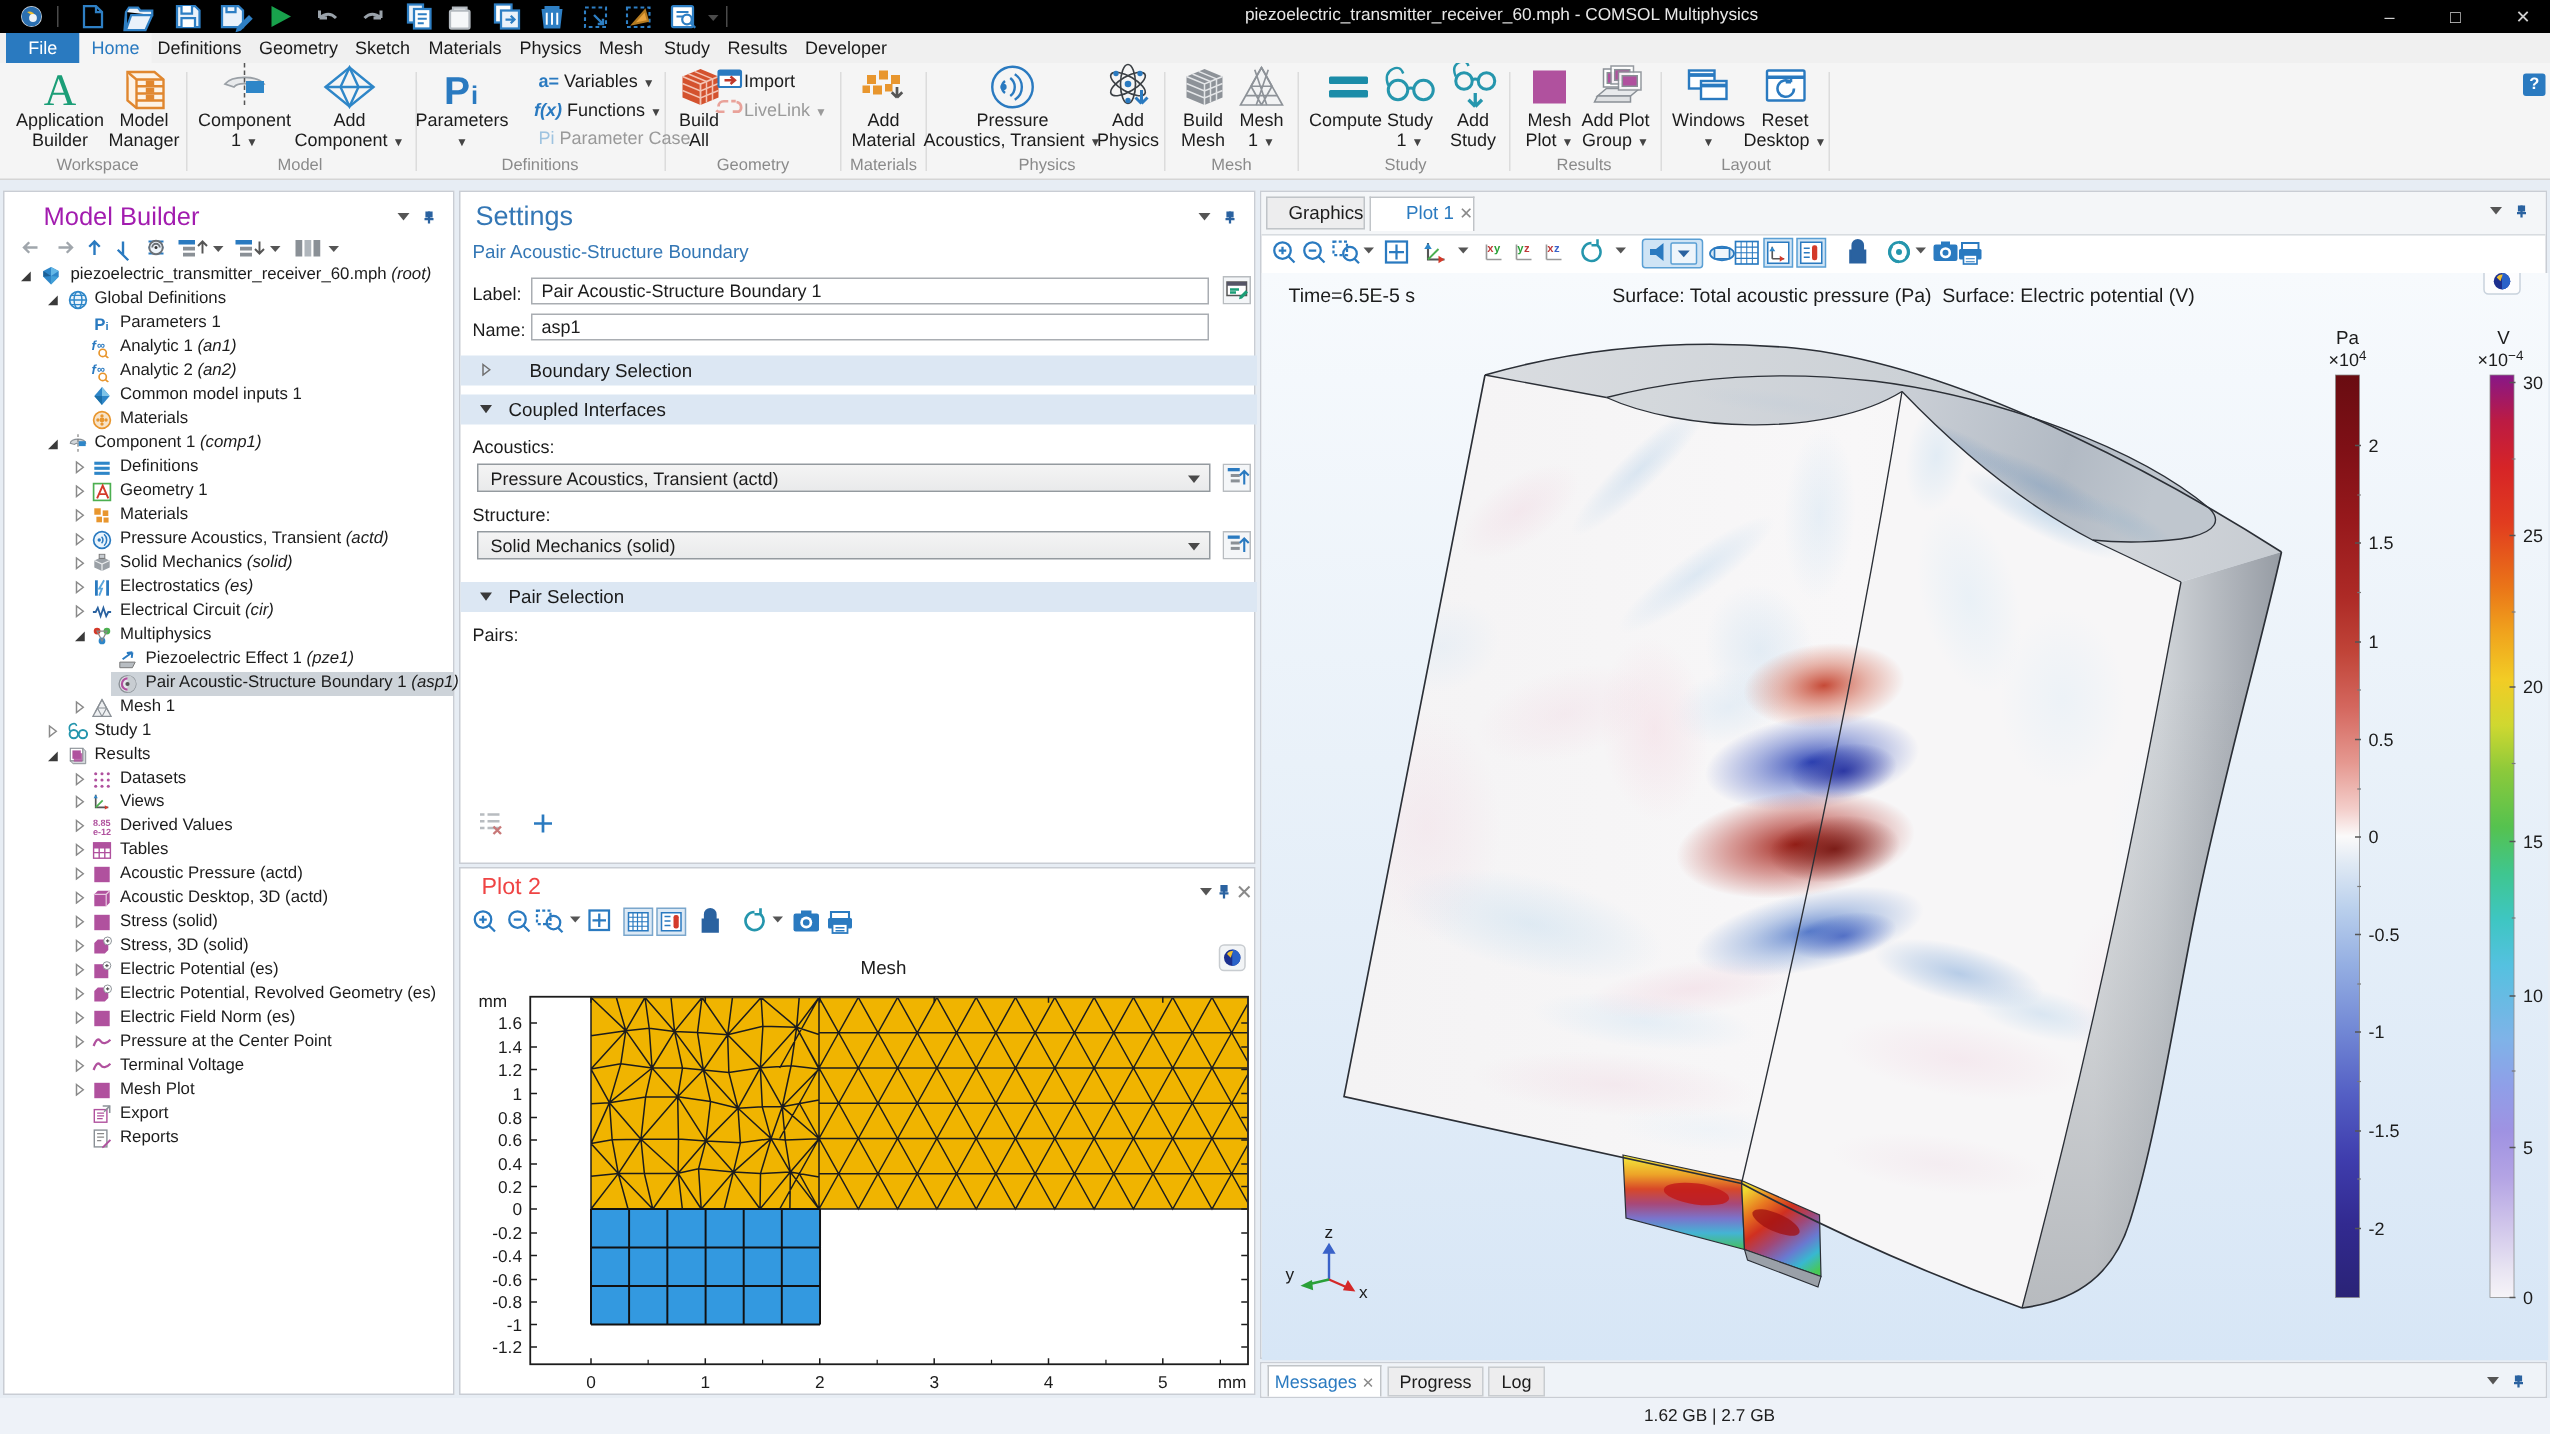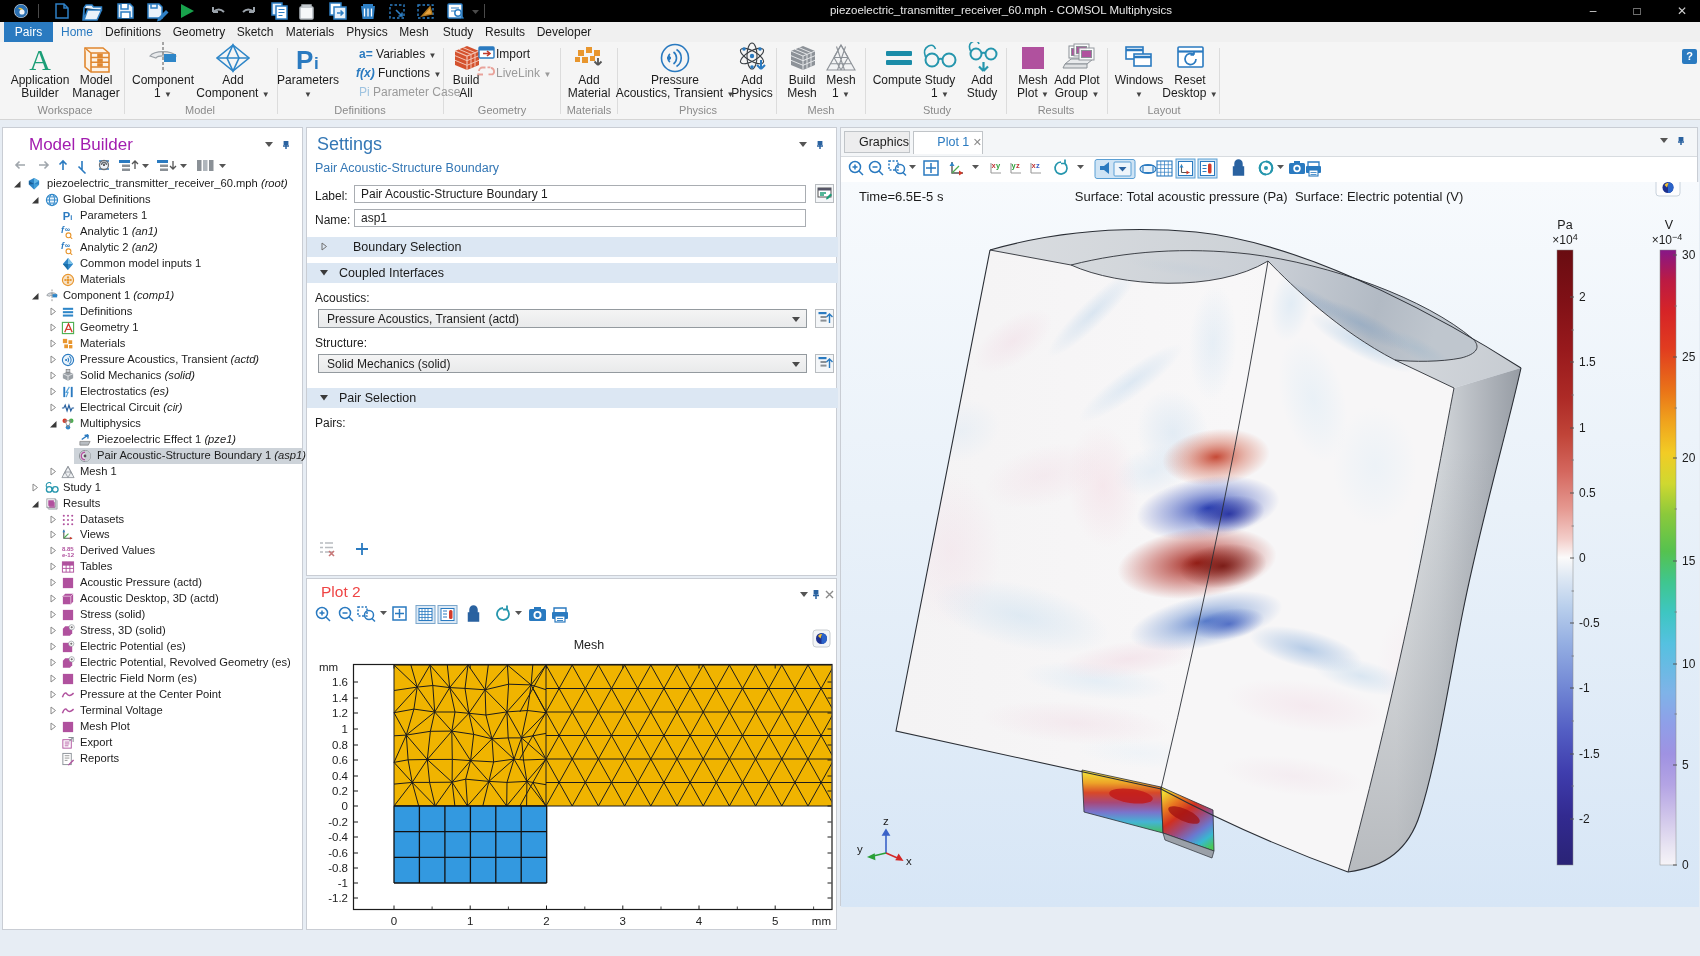--- a/index.html
+++ b/index.html
@@ -93,21 +93,21 @@
           <rect x="448" y="4" width="14" height="14" rx="1"></rect>
           <path d="M451 8 h8 m-8 3 h5" stroke-width="1.2"></path>
           <circle cx="458" cy="13" r="3.2" fill="none"></circle>
           <path d="M460.5 15.5 l3 3"></path>
         </g>
       <path d="M472 10 l3.5 4 l3.5 -4 Z" fill="#4a4a4a"></path>
       <rect x="484" y="4" width="1" height="14" fill="#4a4a4a"></rect>
     </svg>
   </div>
   <div id="tabrow">
-    <div class="rtab" id="tab-file">Pairs</div>
+    <div class="rtab" id="tab-file">File</div>
     <div class="rtab" id="tab-home" style="left:53px;width:48px">Home</div>
     <div class="rtab" style="left:101px;width:64px">Definitions</div>
     <div class="rtab" style="left:165px;width:68px">Geometry</div>
     <div class="rtab" style="left:233px;width:44px">Sketch</div>
     <div class="rtab" style="left:277px;width:66px">Materials</div>
     <div class="rtab" style="left:343px;width:48px">Physics</div>
     <div class="rtab" style="left:391px;width:46px">Mesh</div>
     <div class="rtab" style="left:437px;width:42px">Study</div>
     <div class="rtab" style="left:479px;width:52px">Results</div>
     <div class="rtab" style="left:531px;width:66px">Developer</div>
@@ -1413,13 +1413,27 @@
 <g font-family="Liberation Sans" font-size="11.5" fill="#1c1c1c">
 <path d="M885 852 V829 M885 829 l-3 5 h6 Z" stroke="#3a62c8" fill="#3a62c8" stroke-width="1.6"></path>
 <path d="M885 852 L901 859 M901 859 l-5.5 -0.5 l2.2 -4.5 Z" stroke="#d42828" fill="#d42828" stroke-width="1.6"></path>
 <path d="M885 852 L868 856 M868 856 l5 -2.5 l0.5 4.5 Z" stroke="#2aa038" fill="#2aa038" stroke-width="1.6"></path>
 <text x="882" y="824">z</text>
           <text x="905" y="864">x</text>
           <text x="856" y="852">y</text>
 </g>
 </svg>
     </div>
+  <div class="panel" id="messages" style="left:840px;top:908px;width:858px;height:24px">
+      <div class="abs" style="left:0;top:0;width:856px;height:22px;background:#eff3f8"></div>
+<div class="abs" style="left:4px;top:1px;width:76px;height:21px;background:#fff;border:1px solid #c0c4c8;border-bottom:none;color:#2a7ac0;font-size:12px;text-align:center;line-height:20px">Messages <span style="color:#8a8a8a;font-size:10px">✕</span></div>
+<div class="abs" style="left:84px;top:2px;width:64px;height:20px;background:#ededee;border:1px solid #c8ccd0;color:#1c1c1c;font-size:12px;text-align:center;line-height:19px">Progress</div>
+<div class="abs" style="left:151px;top:2px;width:38px;height:20px;background:#ededee;border:1px solid #c8ccd0;color:#1c1c1c;font-size:12px;text-align:center;line-height:19px">Log</div>
+<svg class="abs" style="right:10px;top:7px" width="30" height="10">
+        <path d="M1 2 l4 5 l4 -5 Z" fill="#555"></path>
+        <path d="M22 1 v8 m-3 -3 h6" stroke="#2a62a0" stroke-width="1.5" fill="none"></path>
+        <rect x="19.6" y="1" width="4.8" height="4" fill="#2a62a0"></rect>
+      </svg>
+    </div>
+  <div id="statusbar" class="abs" style="left:0;top:932px;width:1700px;height:24px;background:#eef2f8">
+    <div class="abs" style="left:1096px;top:6px;font-size:11.5px;color:#1c1c1c">1.62 GB | 2.7 GB</div>
+  </div>
 </div>
 
 </body></html>

